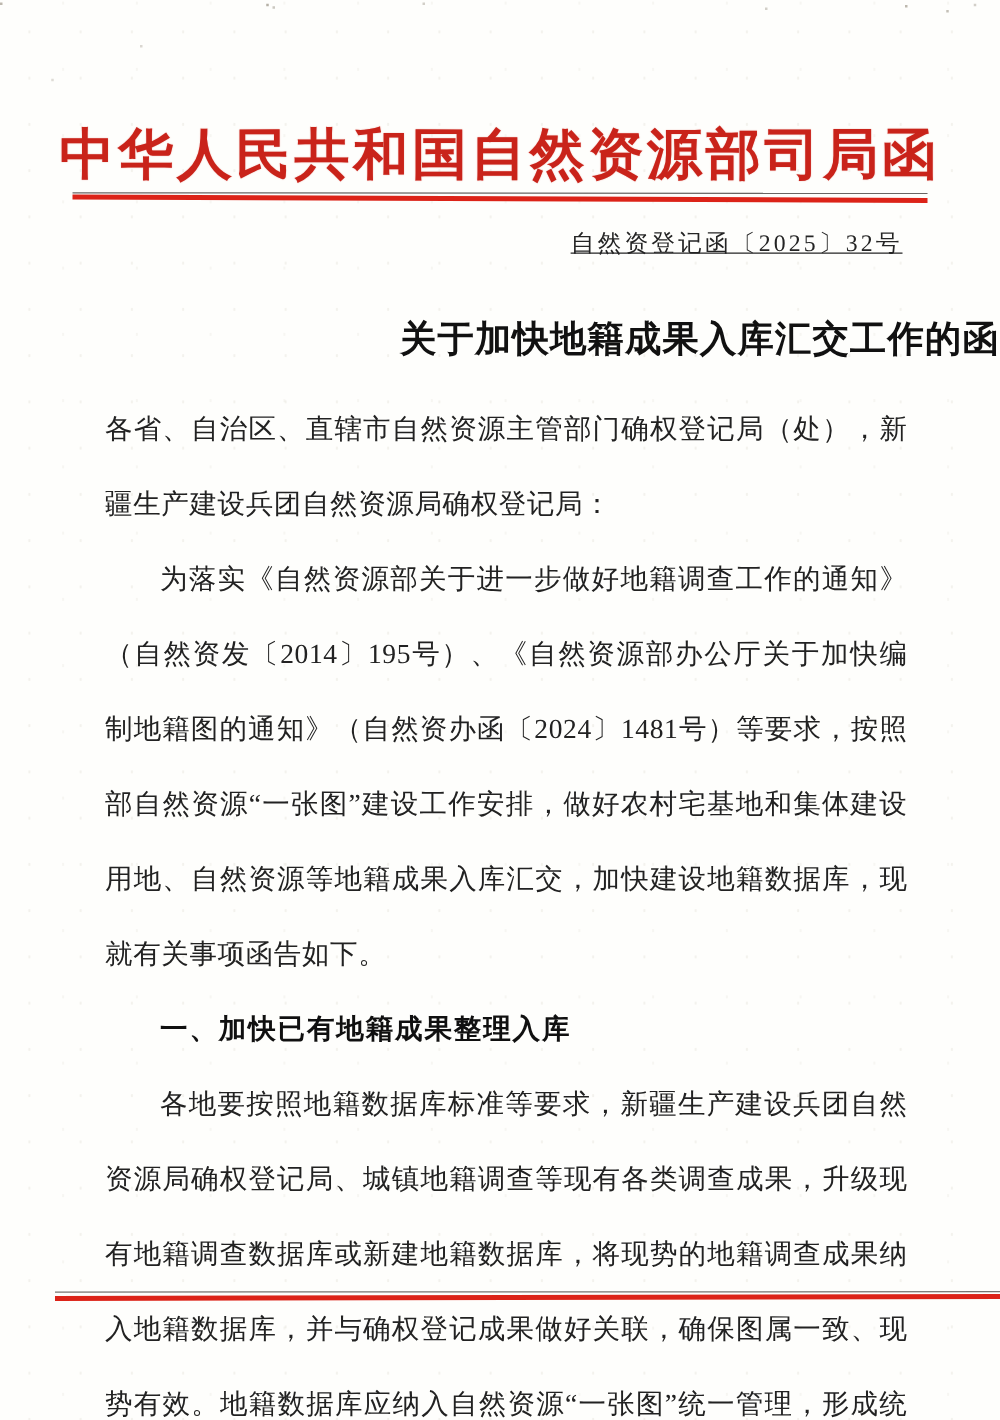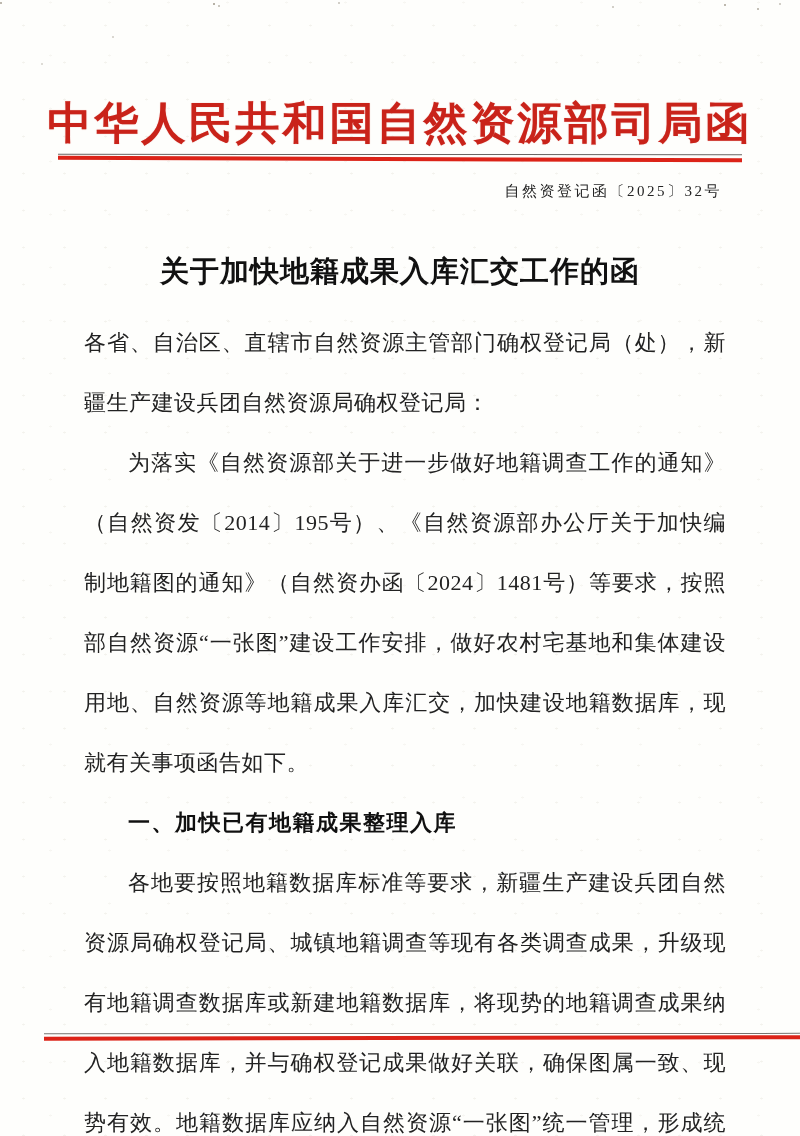--- a/index.html
+++ b/index.html
@@ -58,30 +58,31 @@
   .rule-top::before {
     content: "";
     position: absolute; top: -3px; left: 0; width: 100%; height: 1.4px;
     background: rgba(55,50,48,0.75);
     transform: rotate(-0.18deg);
   }
 
   .ref-no {
     position: absolute;
     top: 182px; right: 78px;
-    font-size: 15px;
+    font-size: 19px;
     letter-spacing: 2.5px;
     color: #242424;
     white-space: nowrap;
+    text-decoration: underline;
   }
 
   .doc-title {
     position: absolute;
     top: 252px; left: 0; width: 100%;
-    text-align: center;
+    text-align: right;
     font-size: 29px;
     font-weight: bold;
     letter-spacing: 1px;
     color: #111111;
     white-space: nowrap;
   }
 
   .body-text {
     position: absolute;
     top: 313px; left: 84px; width: 642px;

